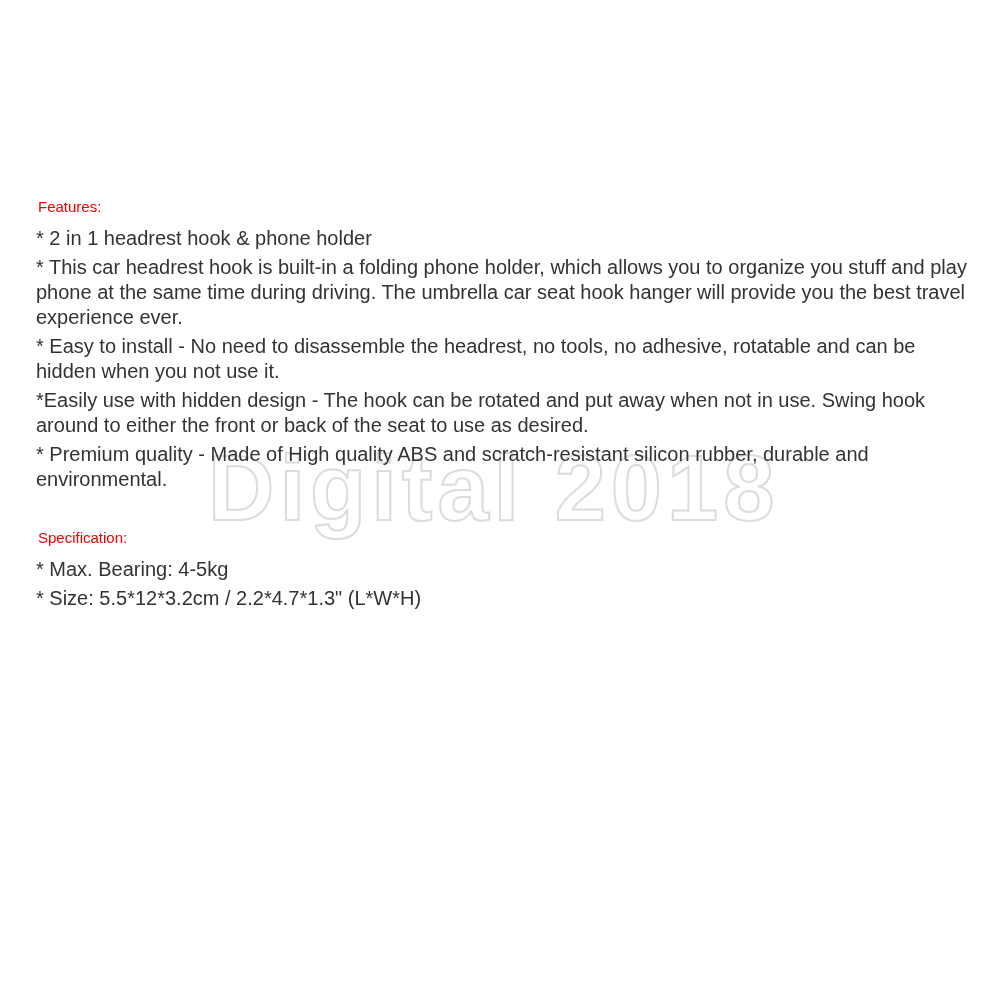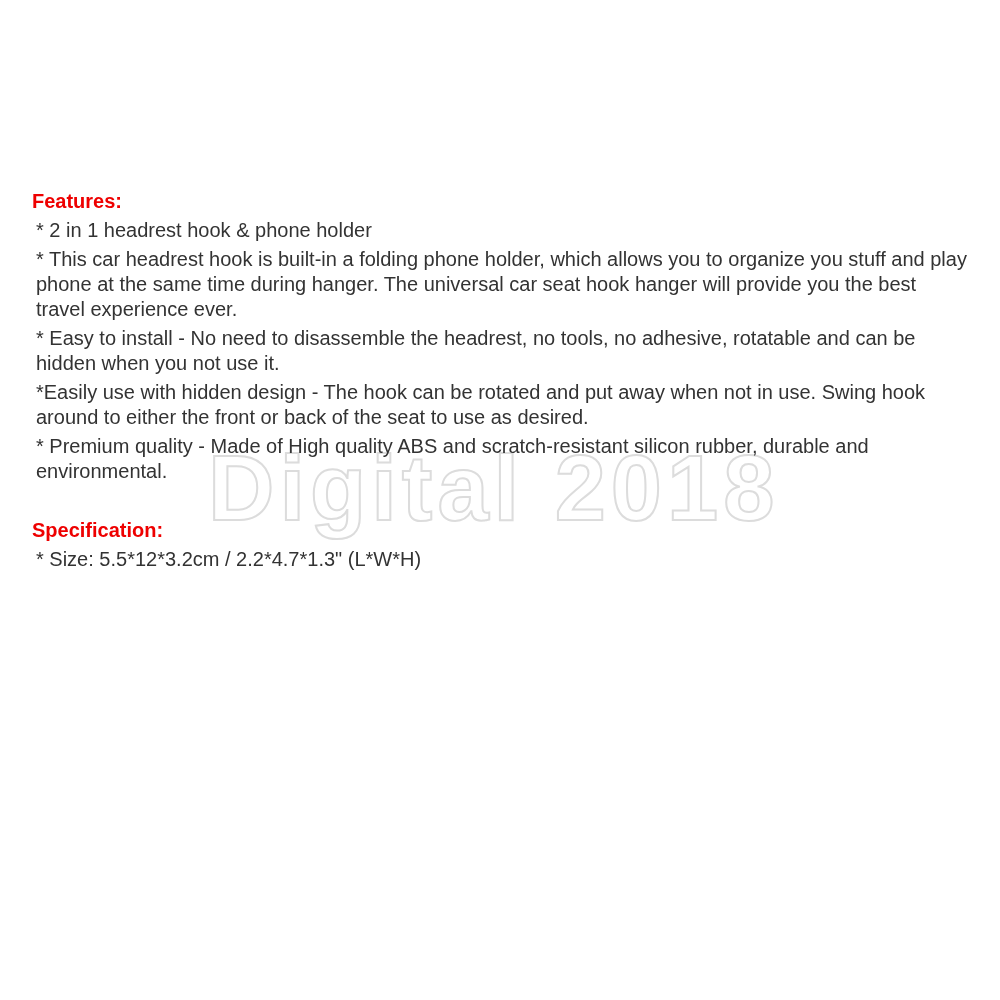--- a/index.html
+++ b/index.html
@@ -39,24 +39,24 @@
     position: absolute;
     left: 32px;
     top: 188px;
     width: 940px;
     z-index: 1;
     font-size: 20px;
     line-height: 25px;
     color: #333333;
   }
   .section-heading {
-    margin: 0;
-    font-size: 20px;
+    margin: 6px;
+    font-size: 15px;
     line-height: 26px;
-    font-weight: bold;
+    font-weight: normal;
     color: #ee0000;
   }
   .content p {
     margin: 4px;
   }
   .spec-heading-wrap {
     margin-top: 33px;
   }
 </style>
 </head>
@@ -65,28 +65,29 @@
 <div class="page">
 
   <div class="watermark">Digital 2018</div>
 
   <div class="content">
 
     <h2 class="section-heading">Features:</h2>
 
     <div>
       <p>* 2 in 1 headrest hook &amp; phone holder</p>
-      <p>* This car headrest hook is built-in a folding phone holder, which allows you to organize you stuff and play phone at the same time during hanger. The universal car seat hook hanger will provide you the best travel experience ever.</p>
+      <p>* This car headrest hook is built-in a folding phone holder, which allows you to organize you stuff and play phone at the same time during driving. The umbrella car seat hook hanger will provide you the best travel experience ever.</p>
       <p>* Easy to install - No need to disassemble the headrest, no tools, no adhesive, rotatable and can be hidden when you not use it.</p>
       <p>*Easily use with hidden design - The hook can be rotated and put away when not in use. Swing hook around to either the front or back of the seat to use as desired.</p>
       <p>* Premium quality - Made of High quality ABS and scratch-resistant silicon rubber, durable and environmental.</p>
     </div>
 
     <div class="spec-heading-wrap">
       <h2 class="section-heading">Specification:</h2>
 
       <div>
+        <p>* Max. Bearing: 4-5kg</p>
         <p>* Size: 5.5*12*3.2cm / 2.2*4.7*1.3" (L*W*H)</p>
       </div>
     </div>
 
   </div>
 </div>
 
 </body></html>

